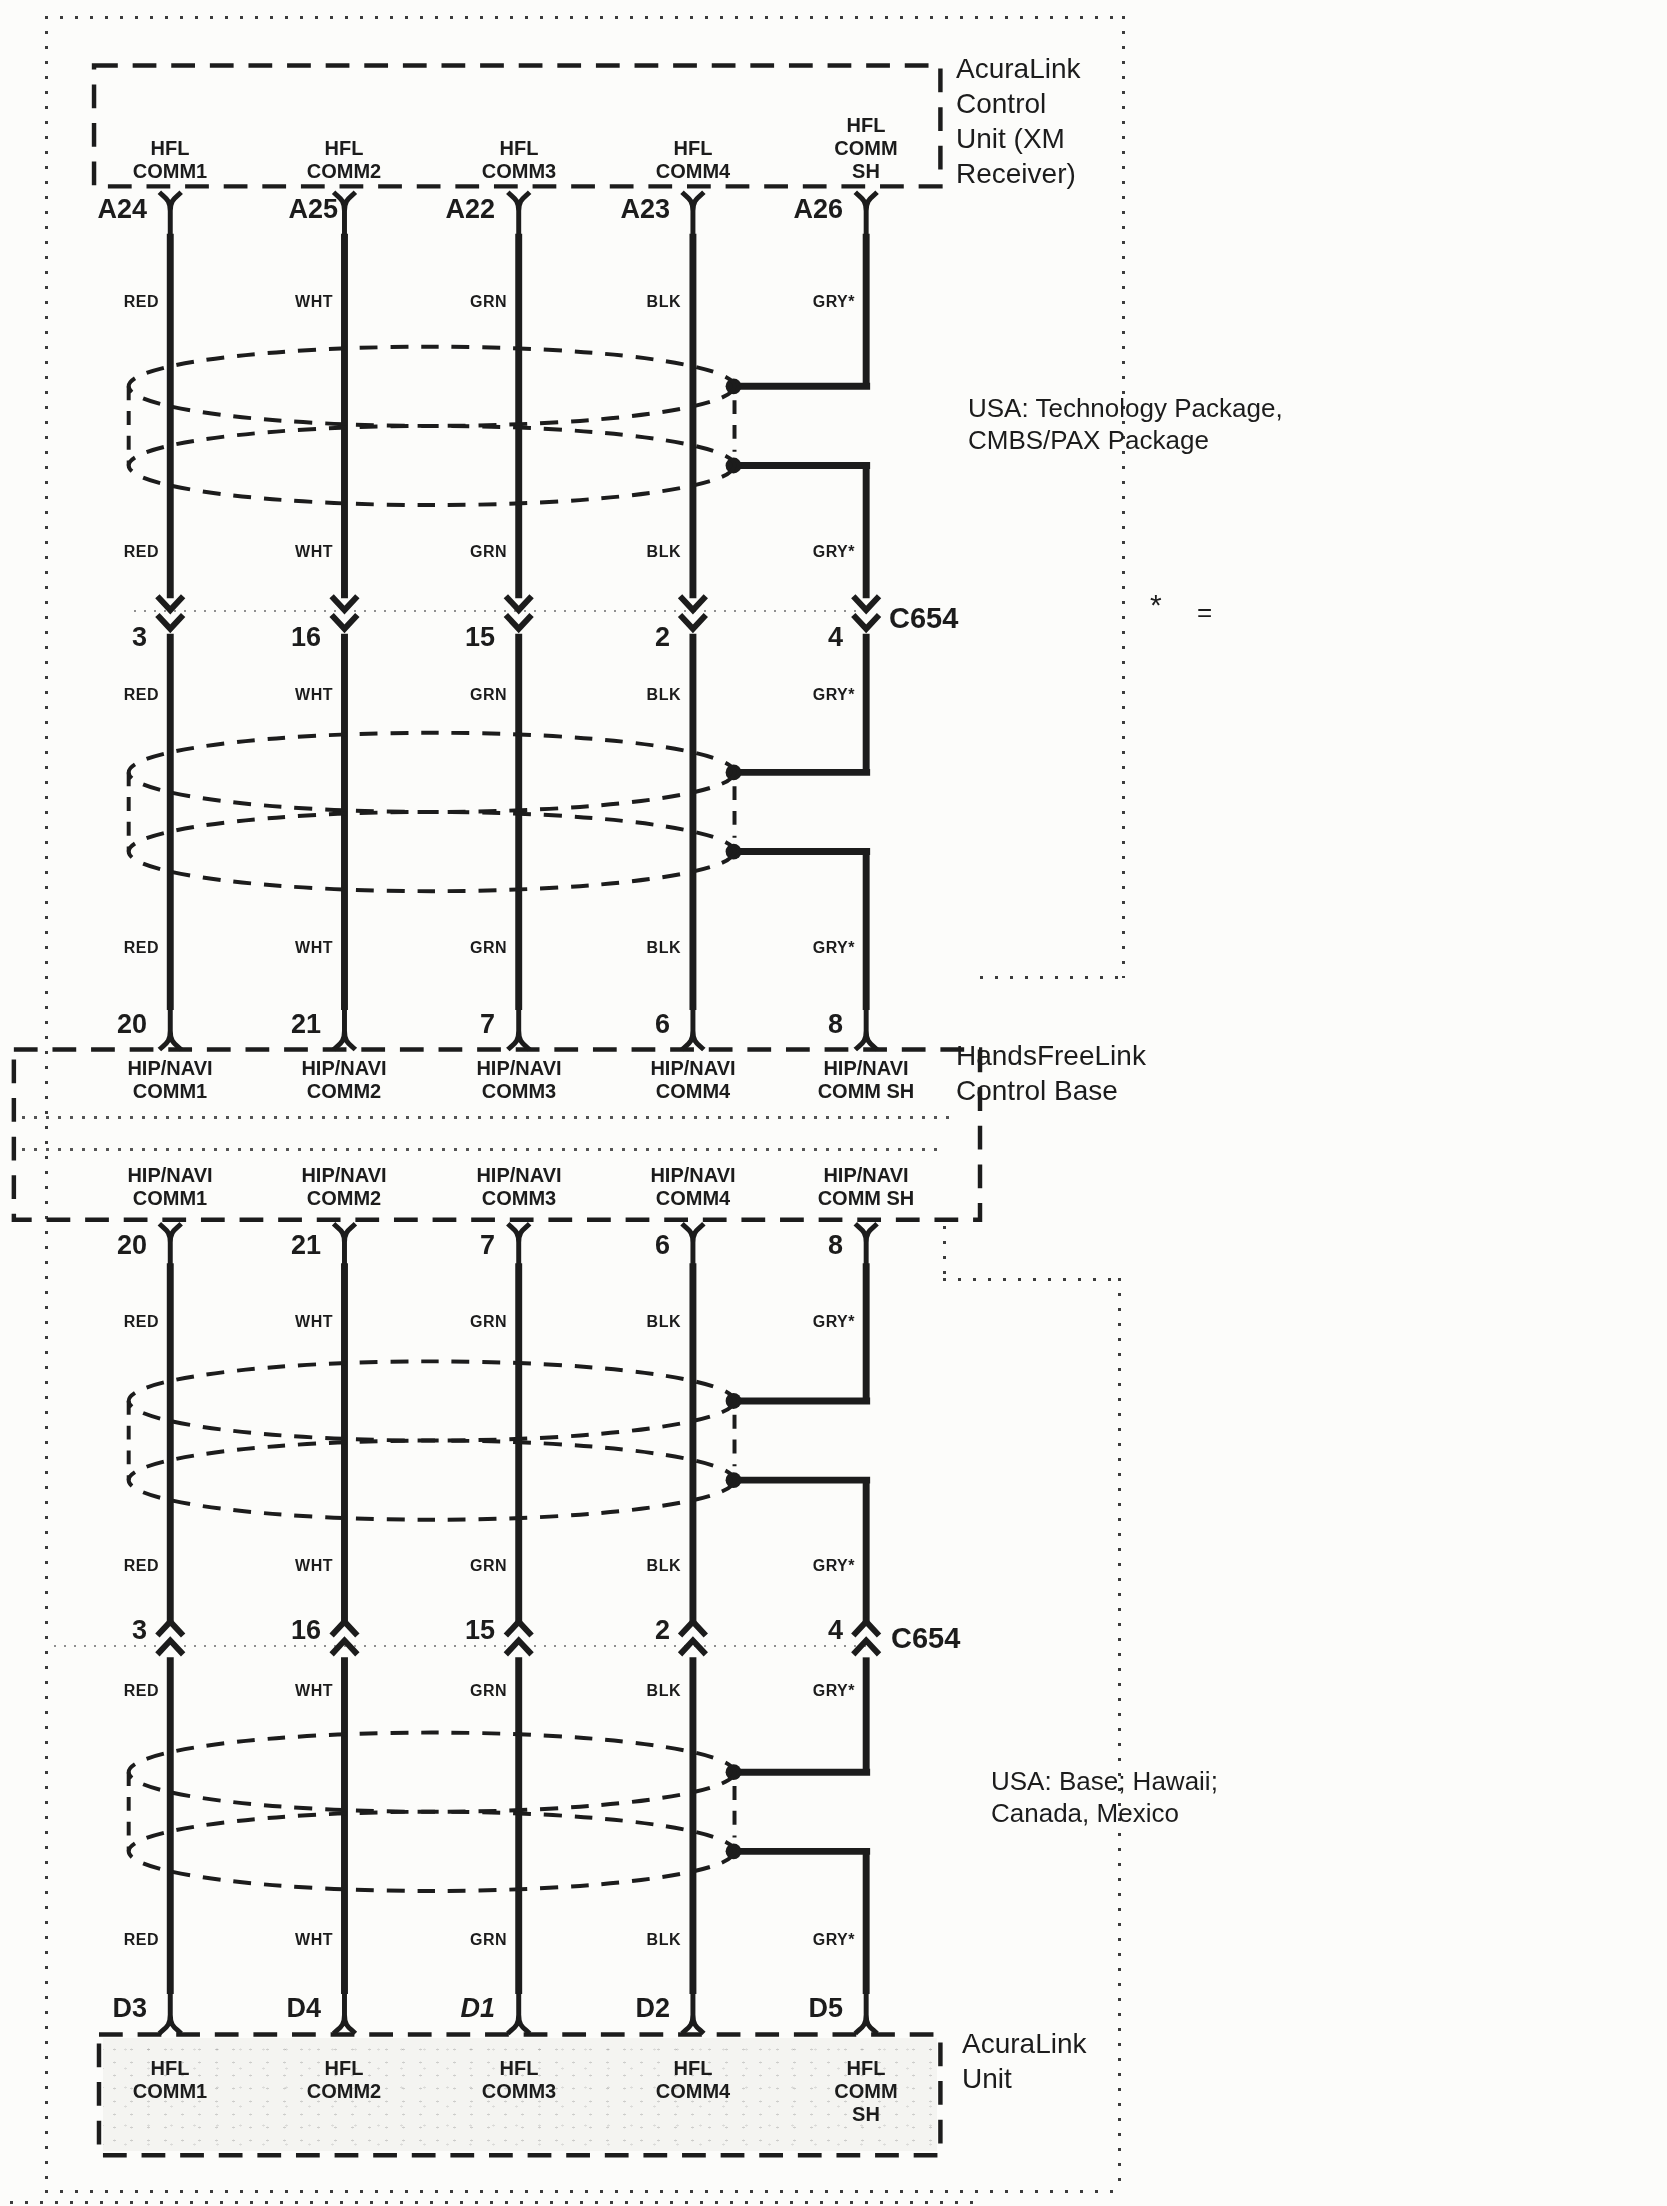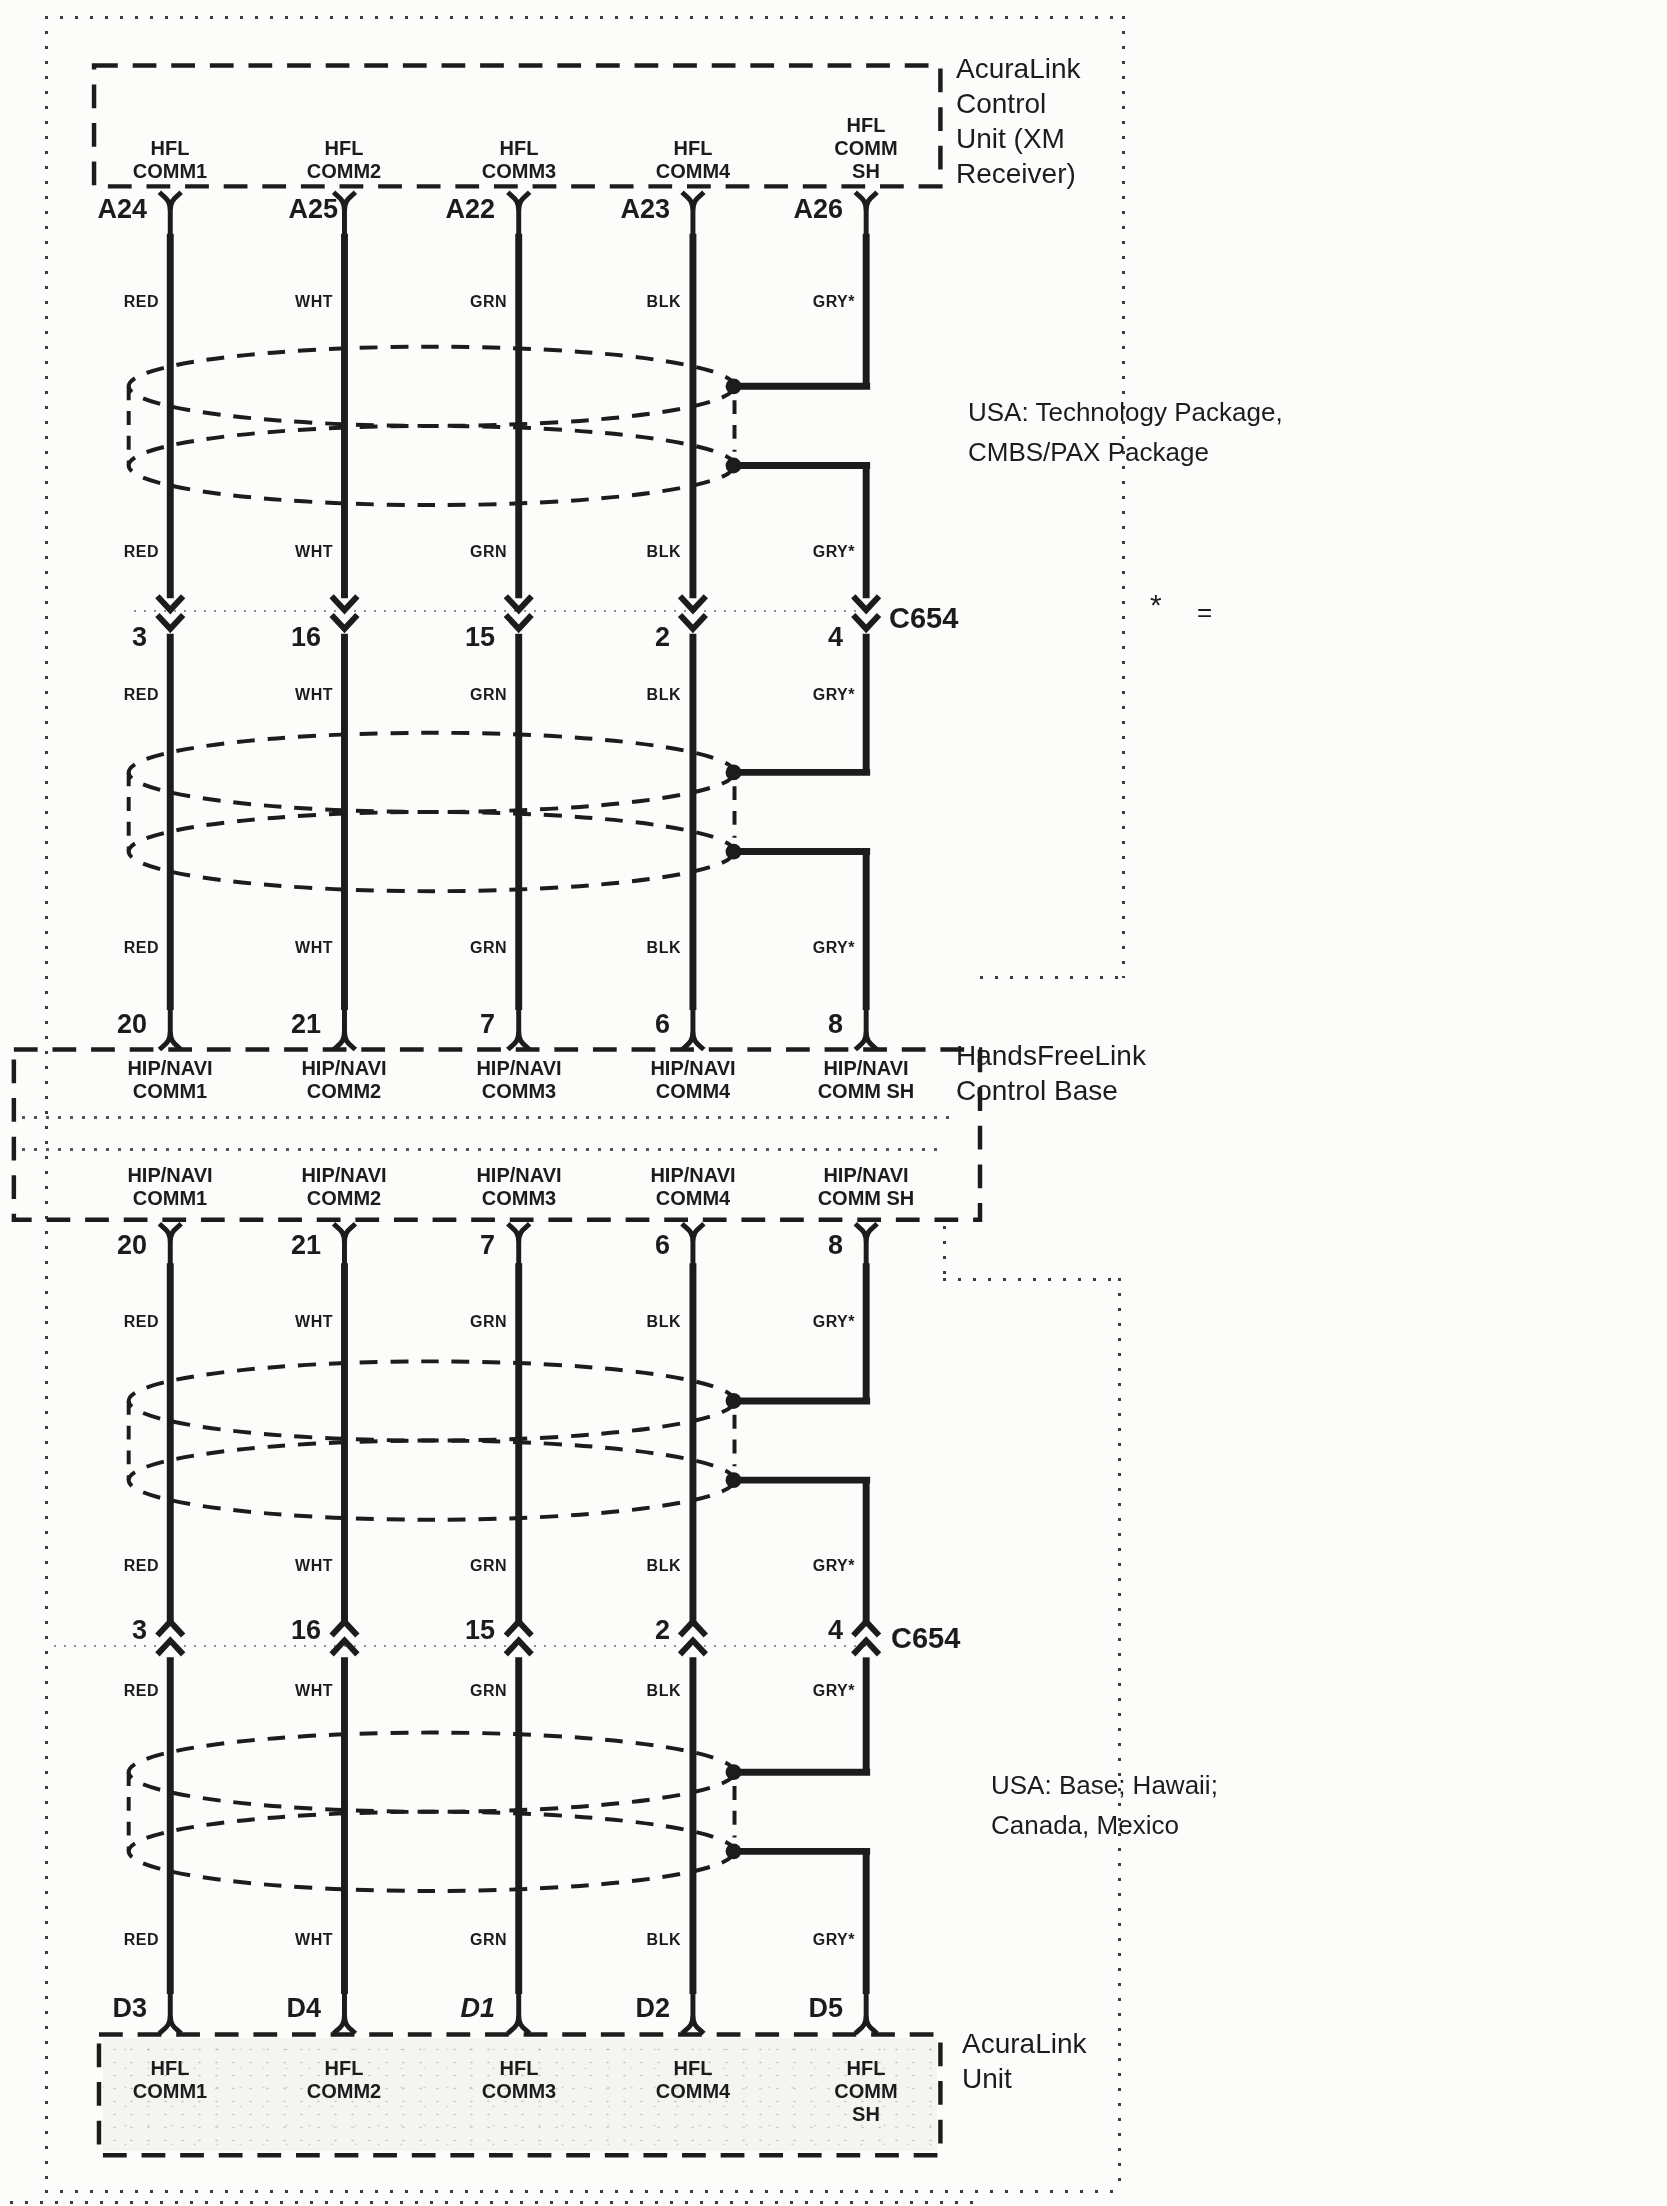--- a/index.html
+++ b/index.html
@@ -6,21 +6,21 @@
   #canvas{
     position:relative;width:1667px;height:2207px;margin:0 auto;
     background:#fcfcfa;overflow:hidden;
     font-family:"Liberation Sans",sans-serif;color:#1c1c1c;
   }
   .ml{white-space:pre-line;}
   .pin-num{position:absolute;width:129px;text-align:right;font-size:27px;font-weight:600;transform:translateY(-50%);}
   .color-lab{position:absolute;width:129px;text-align:right;font-size:16px;font-weight:600;letter-spacing:0.5px;transform:translateY(-50%);}
   .pin-label{position:absolute;width:178px;text-align:center;font-size:20px;line-height:23px;font-weight:600;white-space:pre-line;}
   .unit-name{position:absolute;font-size:28px;line-height:35px;font-weight:500;white-space:pre-line;}
-  .region-label{position:absolute;font-size:26px;line-height:40px;font-weight:500;white-space:pre-line;}
+  .region-label{position:absolute;font-size:26px;line-height:32px;font-weight:500;white-space:pre-line;}
   .conn-label{position:absolute;font-size:29px;font-weight:600;}
   .dots-h{position:absolute;height:3px;background:repeating-linear-gradient(90deg,#3c3c3c 0 3px,transparent 3px 15px);}
   .dots-v{position:absolute;width:3px;background:repeating-linear-gradient(180deg,#3c3c3c 0 3px,transparent 3px 15px);}
   .dots-h.fine{height:2px;background:repeating-linear-gradient(90deg,#8f8f8f 0 2px,transparent 2px 10px);}
   .dots-h.sep{background:repeating-linear-gradient(90deg,#555 0 3px,transparent 3px 12px);}
   .speckle{
     position:absolute;background-color:#f4f4f1;
     background-image:radial-gradient(rgba(50,50,50,.20) 1px,transparent 1.5px),radial-gradient(rgba(50,50,50,.13) 1px,transparent 1.5px);
     background-size:17px 13px,23px 19px;background-position:3px 5px,11px 2px;
   }

